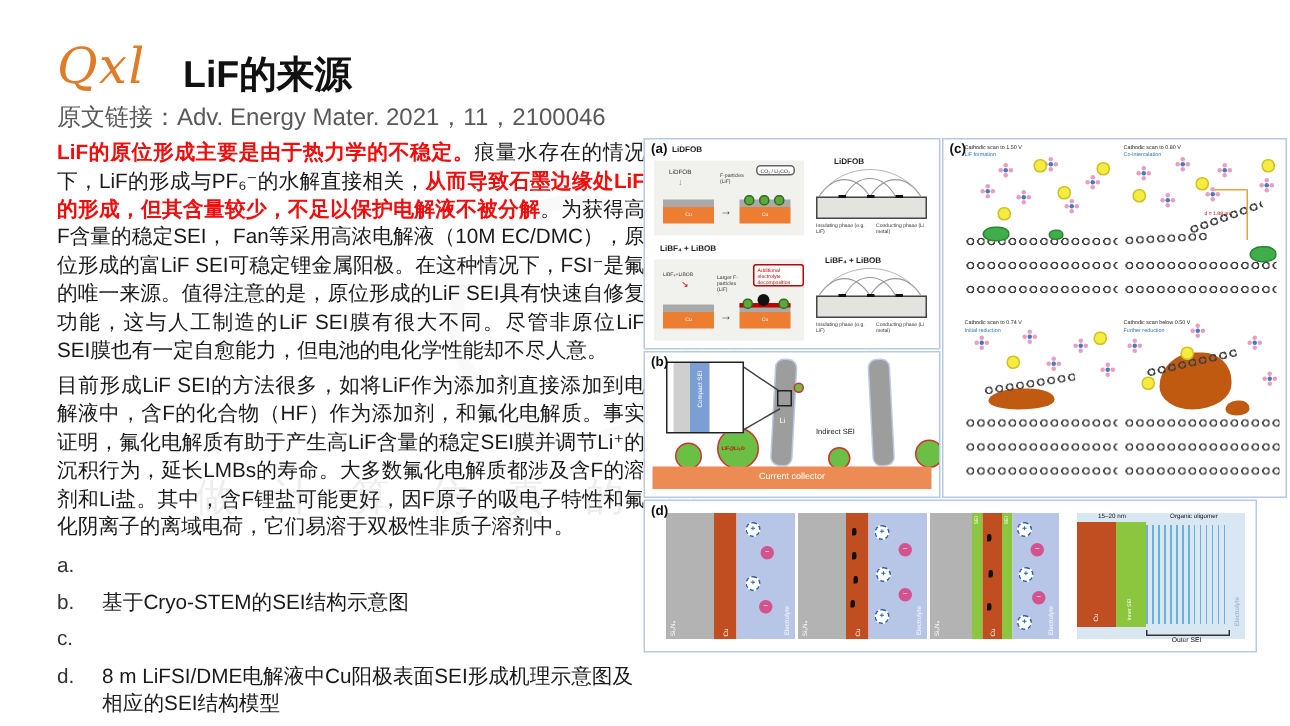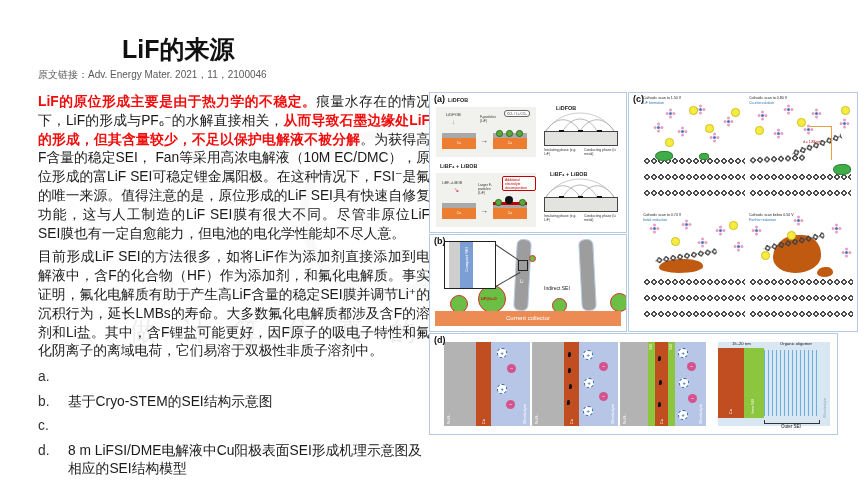--- a/index.html
+++ b/index.html
@@ -3,21 +3,21 @@
 <meta charset="utf-8">
 <style>
   html,body{margin:0;padding:0;background:#888;}
   .slide{position:relative;width:860px;height:484px;background:#fff;overflow:hidden;
          font-family:"Liberation Sans","DejaVu Sans",sans-serif;color:#1a1a1a;}
   
   .logo{position:absolute;left:38px;top:24px;font-family:"DejaVu Serif",serif;font-style:italic;
         font-size:33px;color:#E07B28;letter-spacing:1px;}
   .title{position:absolute;left:122px;top:33px;margin:0;font-size:25px;font-weight:bold;color:#111;}
   .subtitle{position:absolute;right:14px;top:30px;font-size:16px;color:#ED7D31;}
-  .source{position:absolute;left:38px;top:68px;font-size:10px;color:#595959;}
+  .source{position:absolute;left:38px;top:68px;font-size:16px;color:#595959;}
   .contact{position:absolute;right:14px;top:446px;font-size:16px;color:#ED7D31;}
   
   .watermark{position:absolute;left:130px;top:314px;font-size:26px;letter-spacing:26px;
              color:rgba(110,110,110,0.12);z-index:1;white-space:nowrap;}
   .wm-swash{position:absolute;border:9px solid rgba(140,140,140,0.05);border-radius:50%;z-index:1;}
   .s1{left:300px;top:130px;width:150px;height:150px;transform:rotate(20deg);}
   .s2{left:470px;top:210px;width:120px;height:120px;transform:rotate(-15deg);}
   
   .body-text{position:absolute;left:38px;top:93px;width:392px;z-index:2;}
   .body-text p{margin:0 0 5px 0;font-size:13.8px;line-height:18.8px;text-align:justify;}
@@ -90,20 +90,21 @@
        font-size:5.5px;line-height:9px;text-align:center;}
   .ele{position:absolute;width:2.6px;height:4.6px;background:#111;border-radius:50% 50% 50% 0;}
   .fibers{position:absolute;background:repeating-linear-gradient(90deg,#69b0dc 0 1px,rgba(0,0,0,0) 1px 4px);}
   .obracket{position:absolute;border-left:0.8px solid #333;border-right:0.8px solid #333;border-bottom:0.8px solid #333;height:3px;}
 </style>
 </head>
 <body>
 
 <div class="slide">
 
+  <div class="logo">Qxl</div>
   <h1 class="title">LiF的来源</h1>
   <div class="source">
     <span>原文链接：</span><span>Adv. Energy Mater. 2021，11，2100046</span>
   </div>
 
   <div class="watermark">做计算仿真的自</div>
   <div class="wm-swash s1"></div>
   <div class="wm-swash s2"></div>
 
   <div class="body-text">

